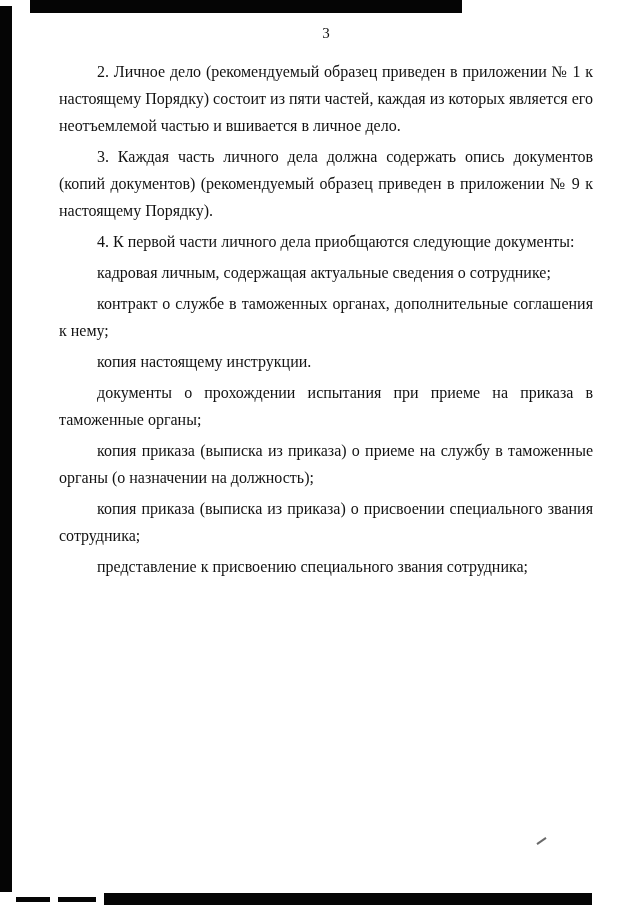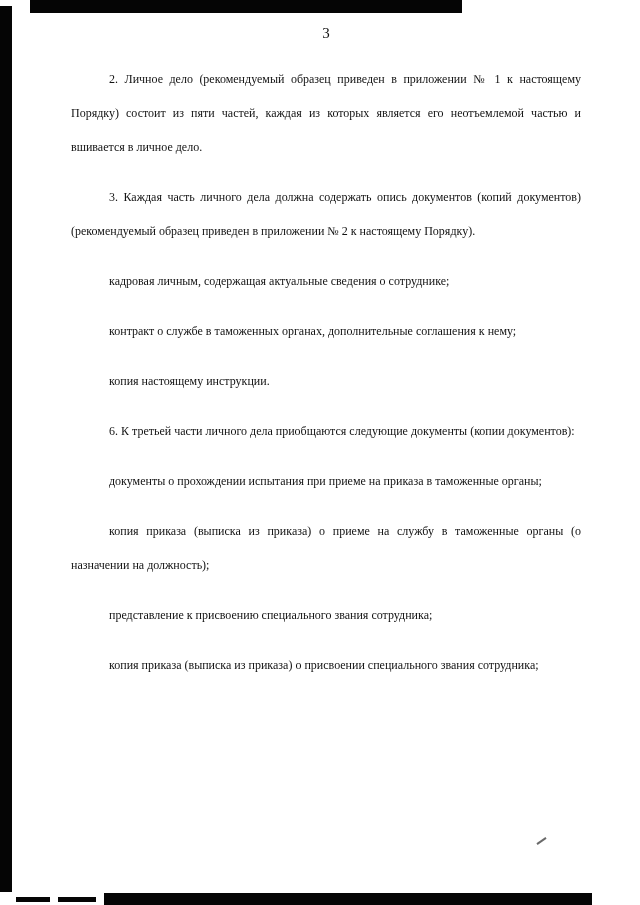--- a/index.html
+++ b/index.html
@@ -48,23 +48,23 @@
     width: 542px;
   }
   .page-number {
     height: 26px;
     line-height: 26px;
     margin-bottom: 12px;
     text-align: center;
     font-size: 15px;
   }
   .para {
-    margin: 16px;
-    font-size: 12px;
-    line-height: 34px;
+    margin: 4px;
+    font-size: 16px;
+    line-height: 27px;
     text-align: justify;
     text-indent: 38px;
     hyphens: none;
   }
 </style>
 </head>
 <body>
 
 <div class="page">
 
@@ -72,24 +72,24 @@
   <div class="scan-bar left"></div>
   <div class="scan-bar bottom"></div>
   <div class="scan-dash d1"></div>
   <div class="scan-dash d2"></div>
   <div class="pen-mark"></div>
 
   <div class="content">
     <div class="page-number">3</div>
 
     <p class="para">2. Личное дело (рекомендуемый образец приведен в приложении № 1 к настоящему Порядку) состоит из пяти частей, каждая из которых является его неотъемлемой частью и вшивается в личное дело.</p>
-    <p class="para">3. Каждая часть личного дела должна содержать опись документов (копий документов) (рекомендуемый образец приведен в приложении № 2 к настоящему Порядку).</p>
+    <p class="para">3. Каждая часть личного дела должна содержать опись документов (копий документов) (рекомендуемый образец приведен в приложении № 9 к настоящему Порядку).</p>
+    <p class="para">4. К первой части личного дела приобщаются следующие документы:</p>
     <p class="para">кадровая личным, содержащая актуальные сведения о сотруднике;</p>
     <p class="para">контракт о службе в таможенных органах, дополнительные соглашения к нему;</p>
     <p class="para">копия настоящему инструкции.</p>
-    <p class="para">6. К третьей части личного дела приобщаются следующие документы (копии документов):</p>
     <p class="para">документы о прохождении испытания при приеме на приказа в таможенные органы;</p>
     <p class="para">копия приказа (выписка из приказа) о приеме на службу в таможенные органы (о назначении на должность);</p>
+    <p class="para">копия приказа (выписка из приказа) о присвоении специального звания сотрудника;</p>
     <p class="para">представление к присвоению специального звания сотрудника;</p>
-    <p class="para">копия приказа (выписка из приказа) о присвоении специального звания сотрудника;</p>
   </div>
 
 </div>
 
 </body></html>

